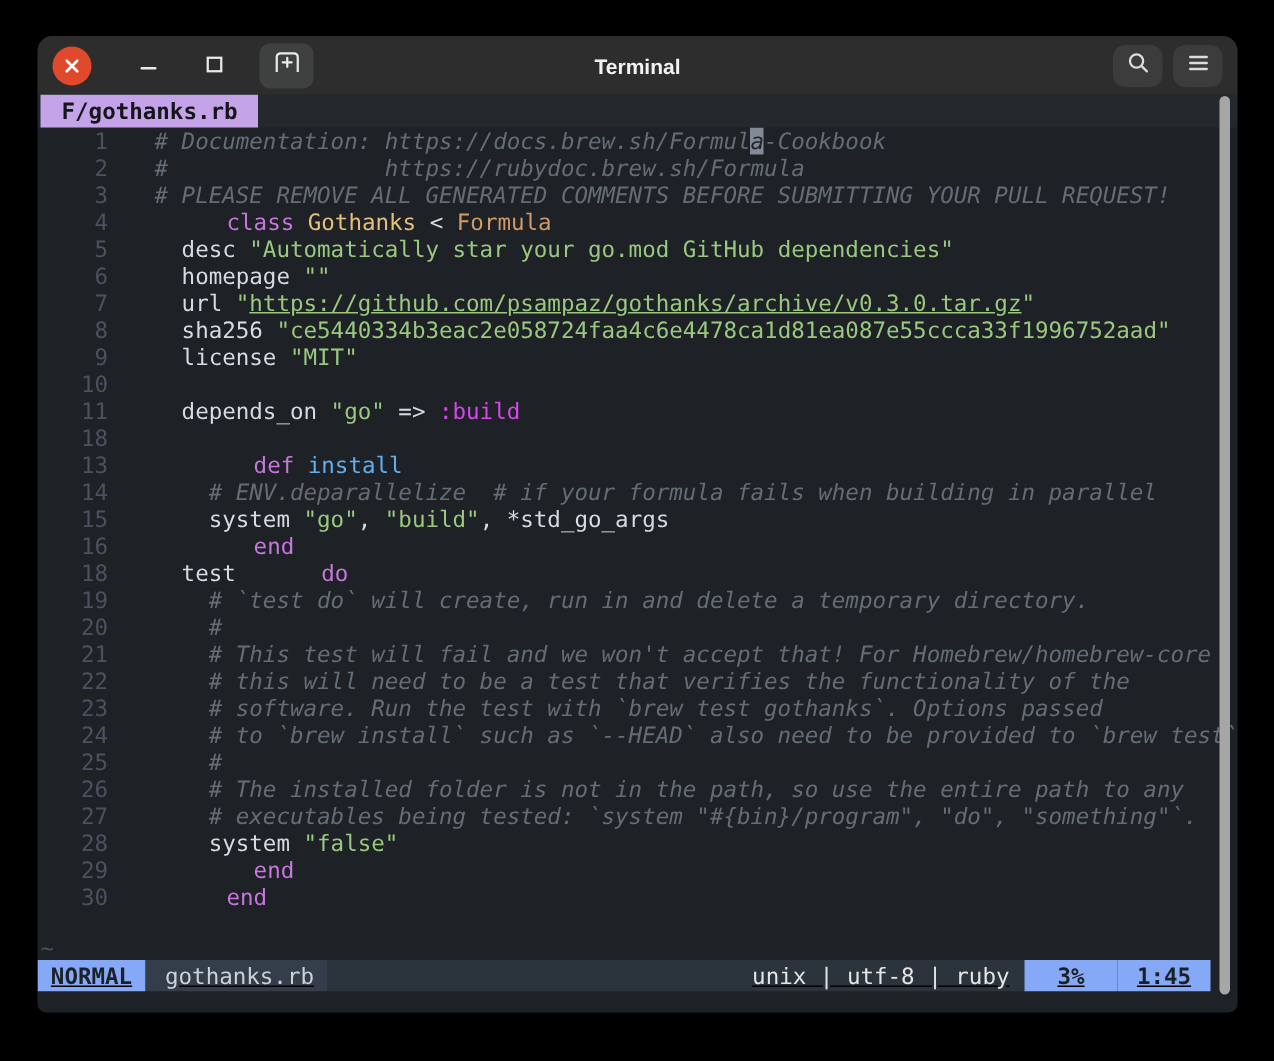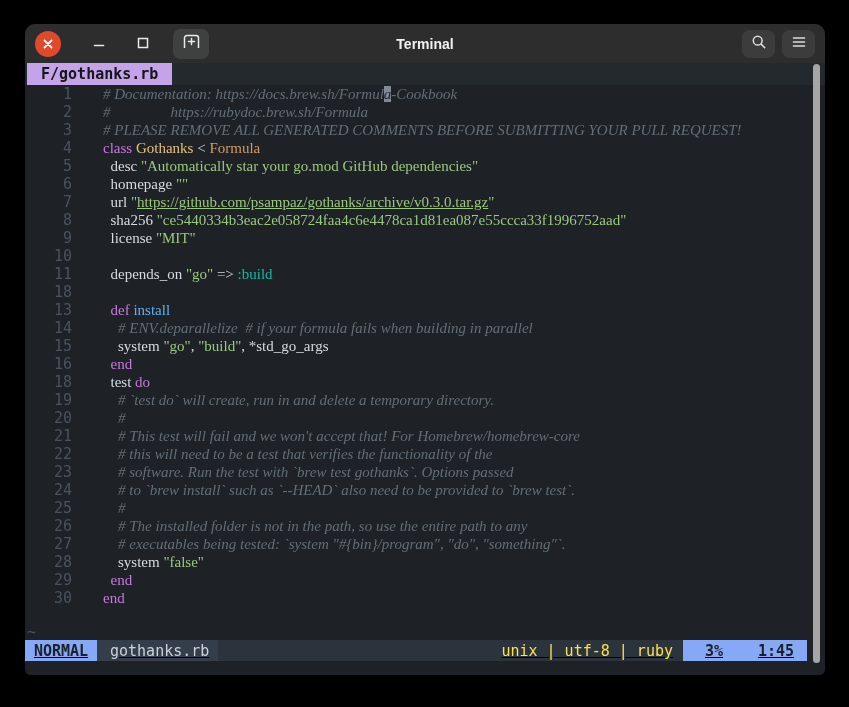--- a/index.html
+++ b/index.html
@@ -44,48 +44,48 @@
     background:#c5a3e8; color:#15161a; font-weight:bold; font-size:15px;
     display:flex; align-items:center; padding:0 14px; margin-left:2px;
   }
 
   
   .editor { flex:0 0 540px; overflow:hidden; cursor:text; }
   .code-row { height:18px; line-height:18px; font-size:15px; white-space:pre; display:flex; }
   .gutter {
     flex:0 0 53px; text-align:right; padding-right:6px; color:#4a5260; user-select:none;
   }
-  .code { flex:1; white-space:pre; margin-left:25px;font-family:Liberation Serif, serif; }
+  .code { flex:1; white-space:pre; margin-left:25px; }
   .tok-c { color:#646d76; font-style:italic; }
-  .tok-k { color:#c678dd; }
+  .tok-k { color:#c678dd;margin-left:48px; }
   .tok-y { color:#e5c07b; }
   .tok-o { color:#d19a66; }
   .tok-s { color:#9ac87e; }
   .tok-u { color:#9ac87e; text-decoration:underline; }
-  .tok-r { color:#14b8a6; }
+  .tok-r { color:#d946ef; }
   .tok-b { color:#61afef; }
   .tok-p { color:#d7dae0; }
   .tok-cur { background:#828a98; color:#22262b; }
 
   .tilde-row { flex:0 0 15px; line-height:15px; font-size:15px; color:#4a5260; padding-left:2px; }
 
   
   .statusline {
     flex:0 0 21px; display:flex; align-items:stretch; font-size:15px; margin-right:18px;text-decoration:underline;
   }
   .sl-mode {
     flex:0 0 72px; background:#85a9f7; color:#1c2127; font-weight:bold;
     display:flex; align-items:center; justify-content:center;
   }
   .sl-file {
     flex:0 0 121px; background:#333e4a; color:#ccd2d9;
     display:flex; align-items:center; padding-left:13px;
   }
   .sl-mid {
-    flex:1; background:#2b333c; color:#fde047;
+    flex:1; background:#2b333c; color:#e5e5e5;
     display:flex; align-items:center; justify-content:flex-end; padding-right:10px;
   }
   .sl-pct, .sl-pos {
     flex:0 0 62px; background:#85a9f7; color:#1c2127; font-weight:bold;
     display:flex; align-items:center; justify-content:center;
   }
 
   .cmdline { flex:1; background:#1e2227; }
 
   

